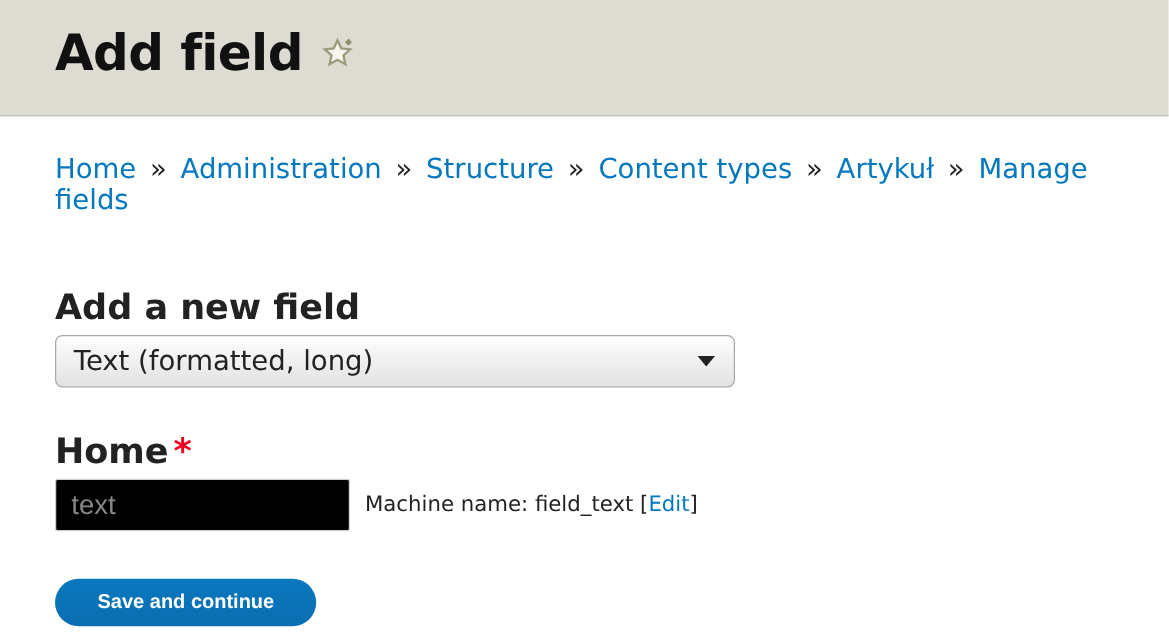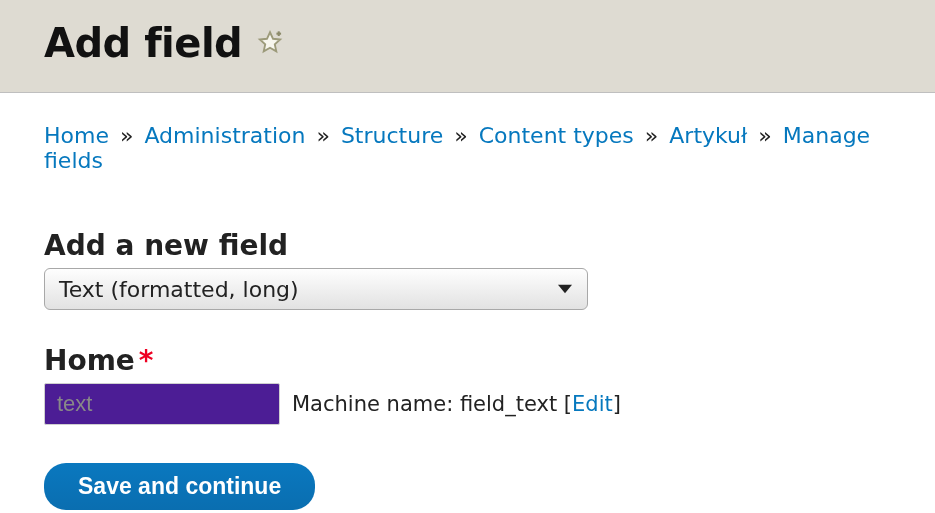--- a/index.html
+++ b/index.html
@@ -72,36 +72,36 @@
   .select-caret svg { width: 14px; height: 14px; display:block; }
   .label-row { display: flex; align-items: center; gap: 12px; }
   .text-input {
     width: 236px;
     height: 42px;
     border: 1px solid #cfcfcf;
     border-radius: 2px;
     padding: 0 12px;
     font-size: 22px;
     color: #888;
-    background: #4c1d95;
+    background: #000000;
     outline: none;
   }
   .machine-name {
-    font-size: 21px;
+    font-size: 17px;
     color: #222;
   }
   .machine-name .edit-link {
     color: #0678be;
     text-decoration: none;
   }
   .submit-btn {
     margin-top: 38px;
     background: linear-gradient(#0a78bf, #0a6eb0);
     color: #fff;
-    font-size: 23px;
+    font-size: 16px;
     font-weight: 800;
     border: none;
     border-radius: 22px;
     padding: 10px 34px;
     cursor: pointer;
   }
 </style>
 </head>
 <body>
 

